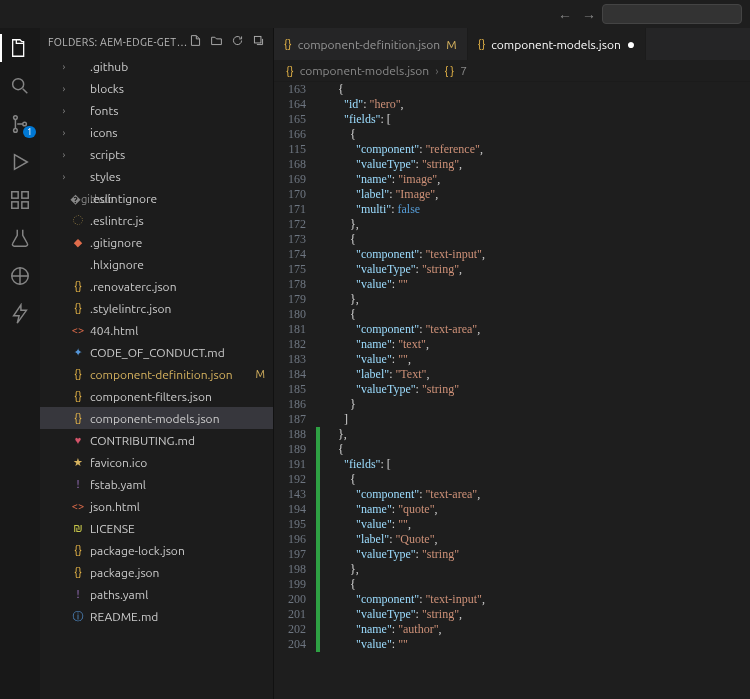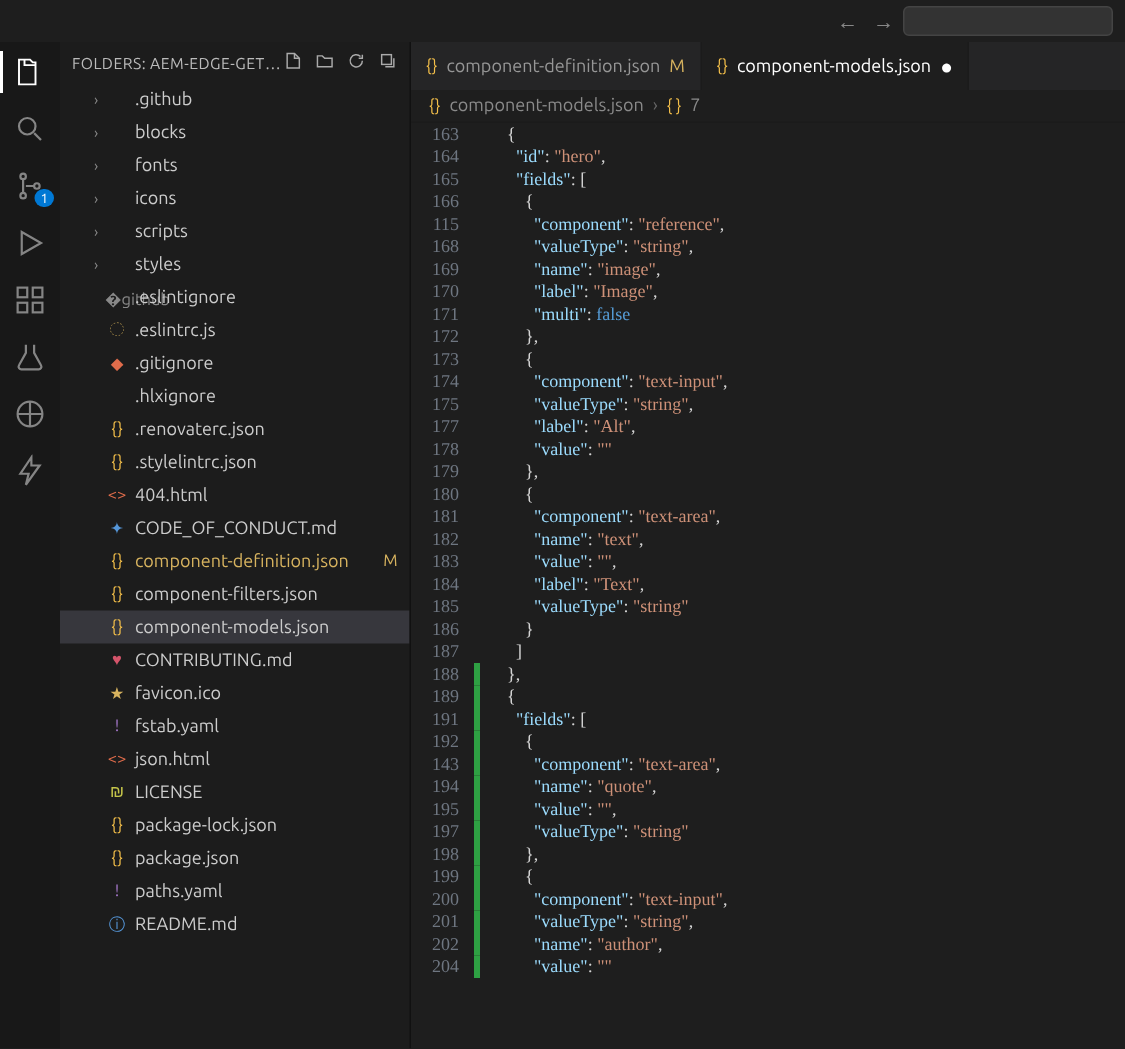--- a/index.html
+++ b/index.html
@@ -381,25 +381,20 @@
           <div class="gutter">174</div>
           <div class="gdeco "></div>
           <div class="linecontent">          <span class="ky">"component"</span><span class="pn">:</span> <span class="st">"text-input"</span><span class="pn">,</span></div>
         </div>
         <div class="line">
           <div class="gutter">175</div>
           <div class="gdeco "></div>
           <div class="linecontent">          <span class="ky">"valueType"</span><span class="pn">:</span> <span class="st">"string"</span><span class="pn">,</span></div>
         </div>
         <div class="line">
-          <div class="gutter">177</div>
-          <div class="gdeco "></div>
-          <div class="linecontent">          <span class="ky">"label"</span><span class="pn">:</span> <span class="st">"Alt"</span><span class="pn">,</span></div>
-        </div>
-        <div class="line">
           <div class="gutter">178</div>
           <div class="gdeco "></div>
           <div class="linecontent">          <span class="ky">"value"</span><span class="pn">:</span> <span class="st">""</span></div>
         </div>
         <div class="line">
           <div class="gutter">179</div>
           <div class="gdeco "></div>
           <div class="linecontent">        <span class="pn">}</span><span class="pn">,</span></div>
         </div>
         <div class="line">
@@ -469,20 +464,25 @@
         </div>
         <div class="line">
           <div class="gutter">194</div>
           <div class="gdeco add"></div>
           <div class="linecontent">          <span class="ky">"name"</span><span class="pn">:</span> <span class="st">"quote"</span><span class="pn">,</span></div>
         </div>
         <div class="line">
           <div class="gutter">195</div>
           <div class="gdeco add"></div>
           <div class="linecontent">          <span class="ky">"value"</span><span class="pn">:</span> <span class="st">""</span><span class="pn">,</span></div>
+        </div>
+        <div class="line">
+          <div class="gutter">196</div>
+          <div class="gdeco add"></div>
+          <div class="linecontent">          <span class="ky">"label"</span><span class="pn">:</span> <span class="st">"Quote"</span><span class="pn">,</span></div>
         </div>
         <div class="line">
           <div class="gutter">197</div>
           <div class="gdeco add"></div>
           <div class="linecontent">          <span class="ky">"valueType"</span><span class="pn">:</span> <span class="st">"string"</span></div>
         </div>
         <div class="line">
           <div class="gutter">198</div>
           <div class="gdeco add"></div>
           <div class="linecontent">        <span class="pn">}</span><span class="pn">,</span></div>

